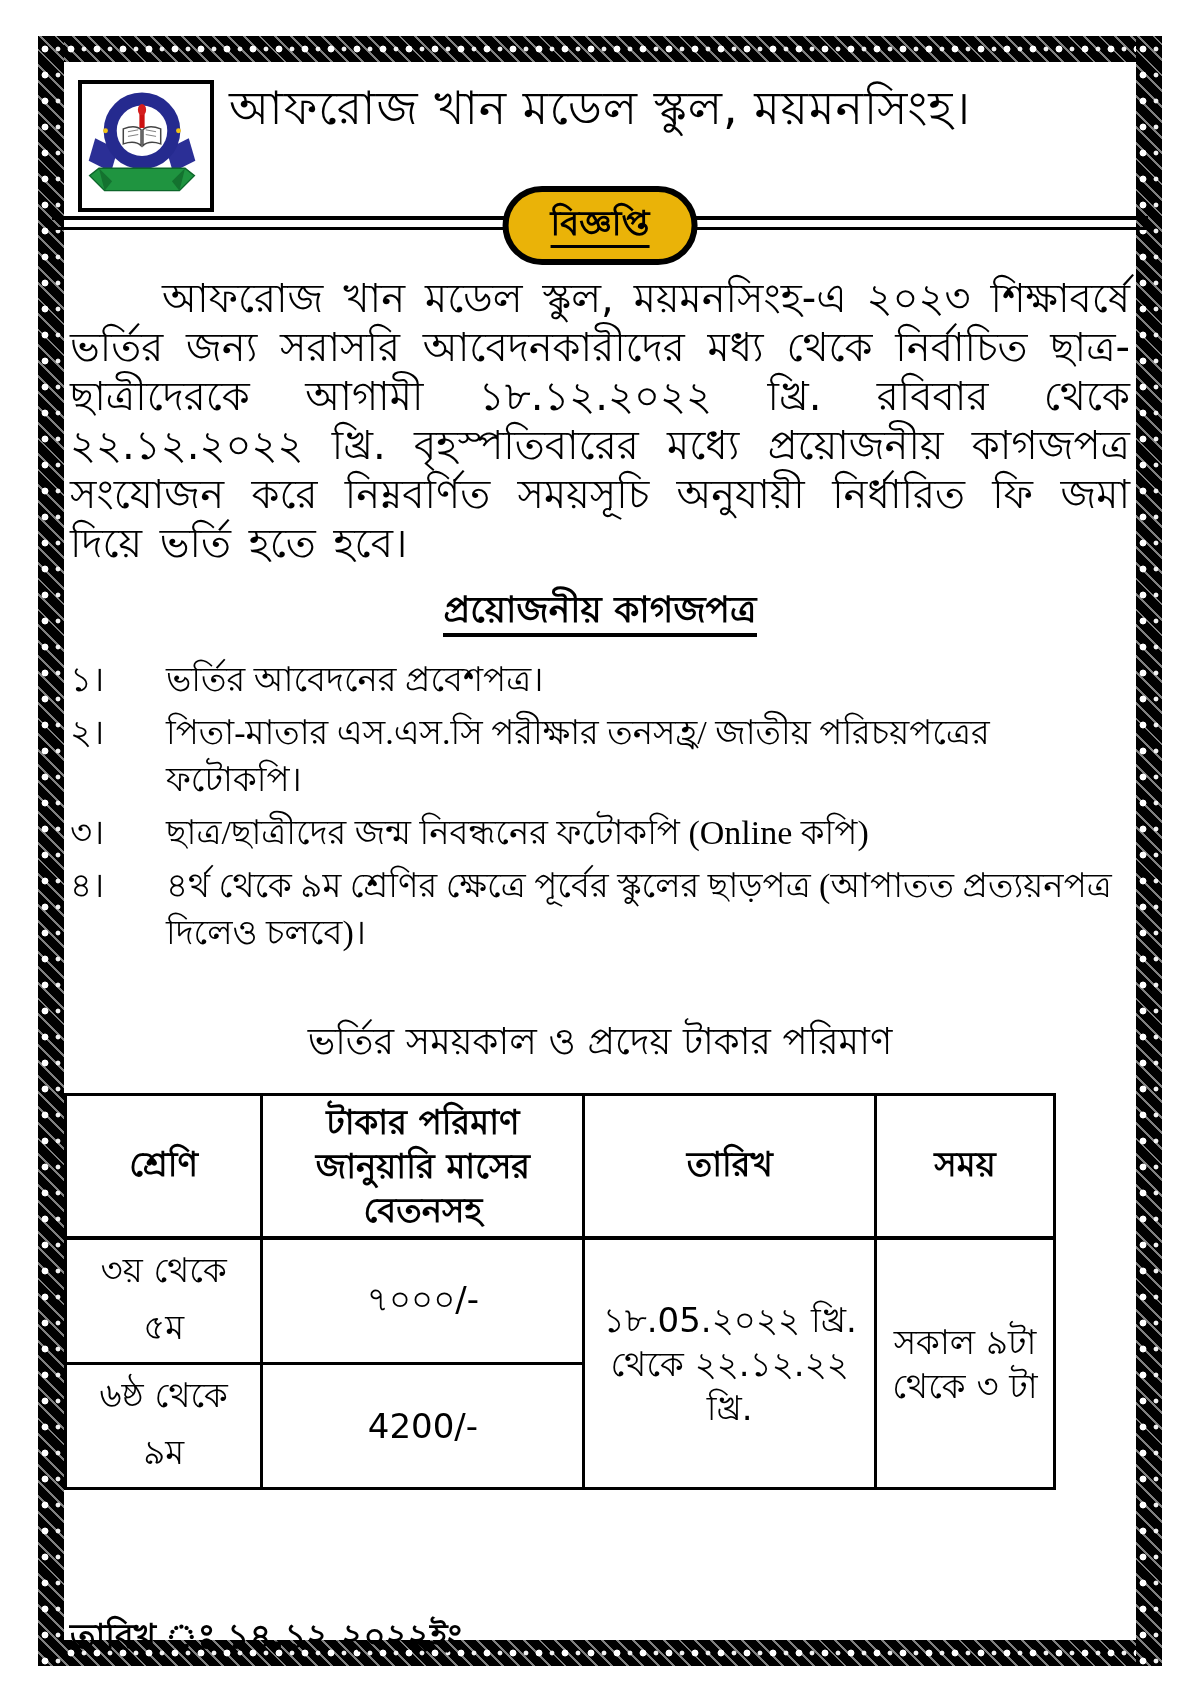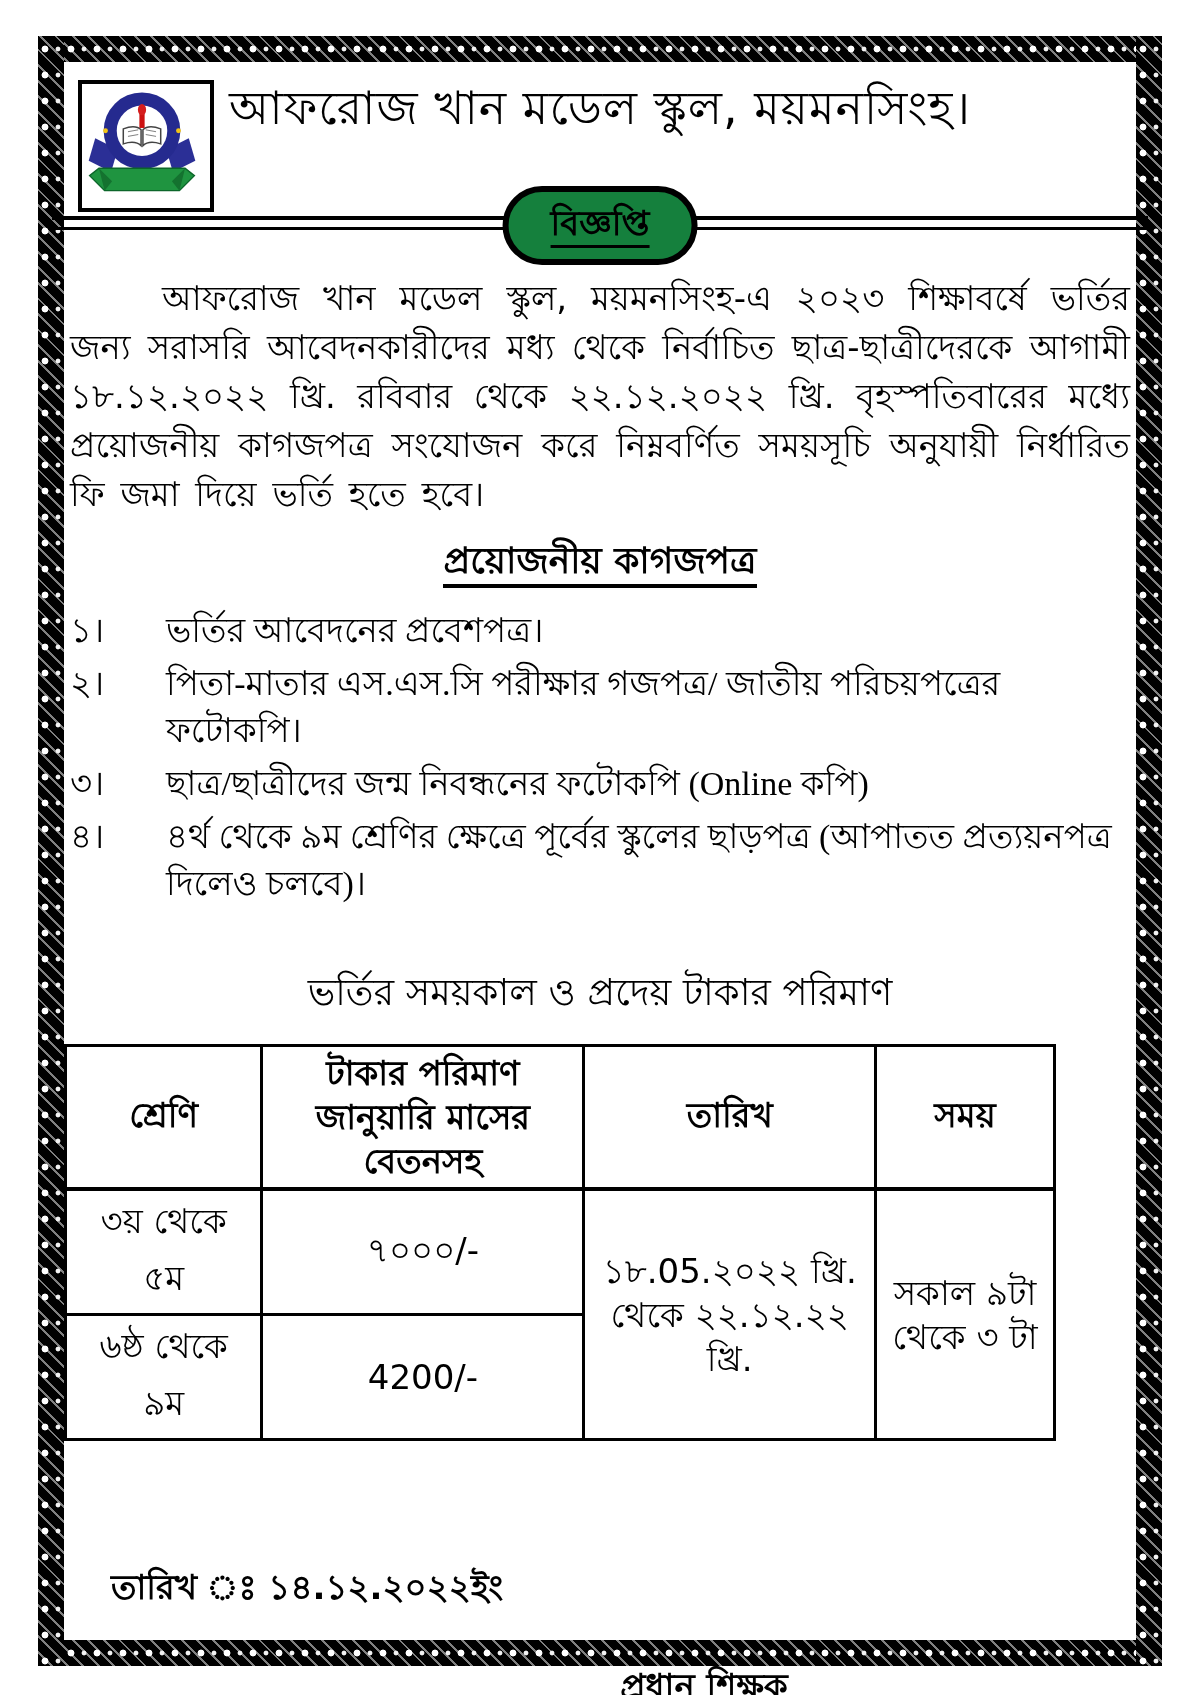--- a/index.html
+++ b/index.html
@@ -27,26 +27,26 @@
   .logo-box{position:absolute;left:14px;top:18px;width:128px;height:124px;border:4px solid #000;background:#fff;z-index:3;}
   .school-title{
     text-align:center;font-size:46px;font-weight:normal;line-height:56px;
     padding-top:18px;letter-spacing:1px;
   }
   .rule-wrap{position:relative;height:76px;}
   .double-line{position:absolute;left:-12px;right:-12px;top:26px;height:7px;
     border-top:4px solid #000;border-bottom:3px solid #000;z-index:1;}
   .notice-pill{
     position:absolute;left:50%;transform:translateX(-50%);top:-4px;z-index:4;
-    background:#15803d;border:6px solid #000;border-radius:46px;
+    background:#eab308;border:6px solid #000;border-radius:46px;
     padding:5px 42px;font-size:34px;font-weight:bold;
   }
   .notice-pill span{border-bottom:3px solid #000;padding-bottom:2px;}
   .body-text{
-    font-size:34px;line-height:49px;text-align:justify;text-indent:92px;
+    font-size:40px;line-height:49px;text-align:justify;text-indent:92px;
     padding:8px 6px 0 6px;word-spacing:5px;
   }
   .sec-heading{
     text-align:center;font-size:36px;font-weight:bold;margin-top:14px;
   }
   .sec-heading span{border-bottom:4px solid #000;padding-bottom:3px;}
   .doc-list{margin-top:14px;padding:0 6px;}
   .doc-item{display:flex;font-size:34px;line-height:47px;margin-top:6px;}
   .doc-num{flex:none;width:96px;}
   .doc-text{flex:1;font-family:Liberation Serif, serif;}
@@ -58,21 +58,21 @@
     font-size:34px;
   }
   table.fee th,table.fee td{border:3px solid #000000;padding:4px 8px;text-align:center;vertical-align:middle;}
   table.fee thead th{font-weight:bold;height:86px;border-bottom:4px solid #000;}
   table.fee td{height:46px;}
   .two-line span{display:block;line-height:44px;}
   .col-class{width:196px;}
   .col-amount{width:336px;}
   .col-date{width:286px;}
   .col-time{width:174px;}
-  .footer-date{font-size:34px;margin-top:120px;padding-left:6px;font-weight:bold;margin-left:41px;}
+  .footer-date{font-size:34px;margin-top:120px;padding-left:6px;font-weight:bold;}
   .sign-block{width:620px;margin-left:330px;margin-top:42px;text-align:center;font-size:34px;font-weight:bold;}
   .sign-title{margin-bottom:24px;}
 </style>
 </head>
 <body>
 
 <div class="frame">
   <div class="band band-top"></div>
   <div class="band band-bottom"></div>
   <div class="band band-left"></div>
@@ -125,21 +125,21 @@
     <span>প্রয়োজনীয় কাগজপত্র</span>
   </div>
 
   <div class="doc-list">
     <div class="doc-item">
       <div class="doc-num">১।</div>
       <div class="doc-text">ভর্তির আবেদনের প্রবেশপত্র।</div>
     </div>
     <div class="doc-item">
       <div class="doc-num">২।</div>
-      <div class="doc-text">পিতা-মাতার এস.এস.সি পরীক্ষার গজপত্র/ জাতীয় পরিচয়পত্রের ফটোকপি।</div>
+      <div class="doc-text">পিতা-মাতার এস.এস.সি পরীক্ষার তনসহ্র/ জাতীয় পরিচয়পত্রের ফটোকপি।</div>
     </div>
     <div class="doc-item">
       <div class="doc-num">৩।</div>
       <div class="doc-text">ছাত্র/ছাত্রীদের জন্ম নিবন্ধনের ফটোকপি (Online কপি)</div>
     </div>
     <div class="doc-item">
       <div class="doc-num">৪।</div>
       <div class="doc-text">৪র্থ থেকে ৯ম শ্রেণির ক্ষেত্রে পূর্বের স্কুলের ছাড়পত্র (আপাতত প্রত্যয়নপত্র দিলেও চলবে)।</div>
     </div>
   </div>

